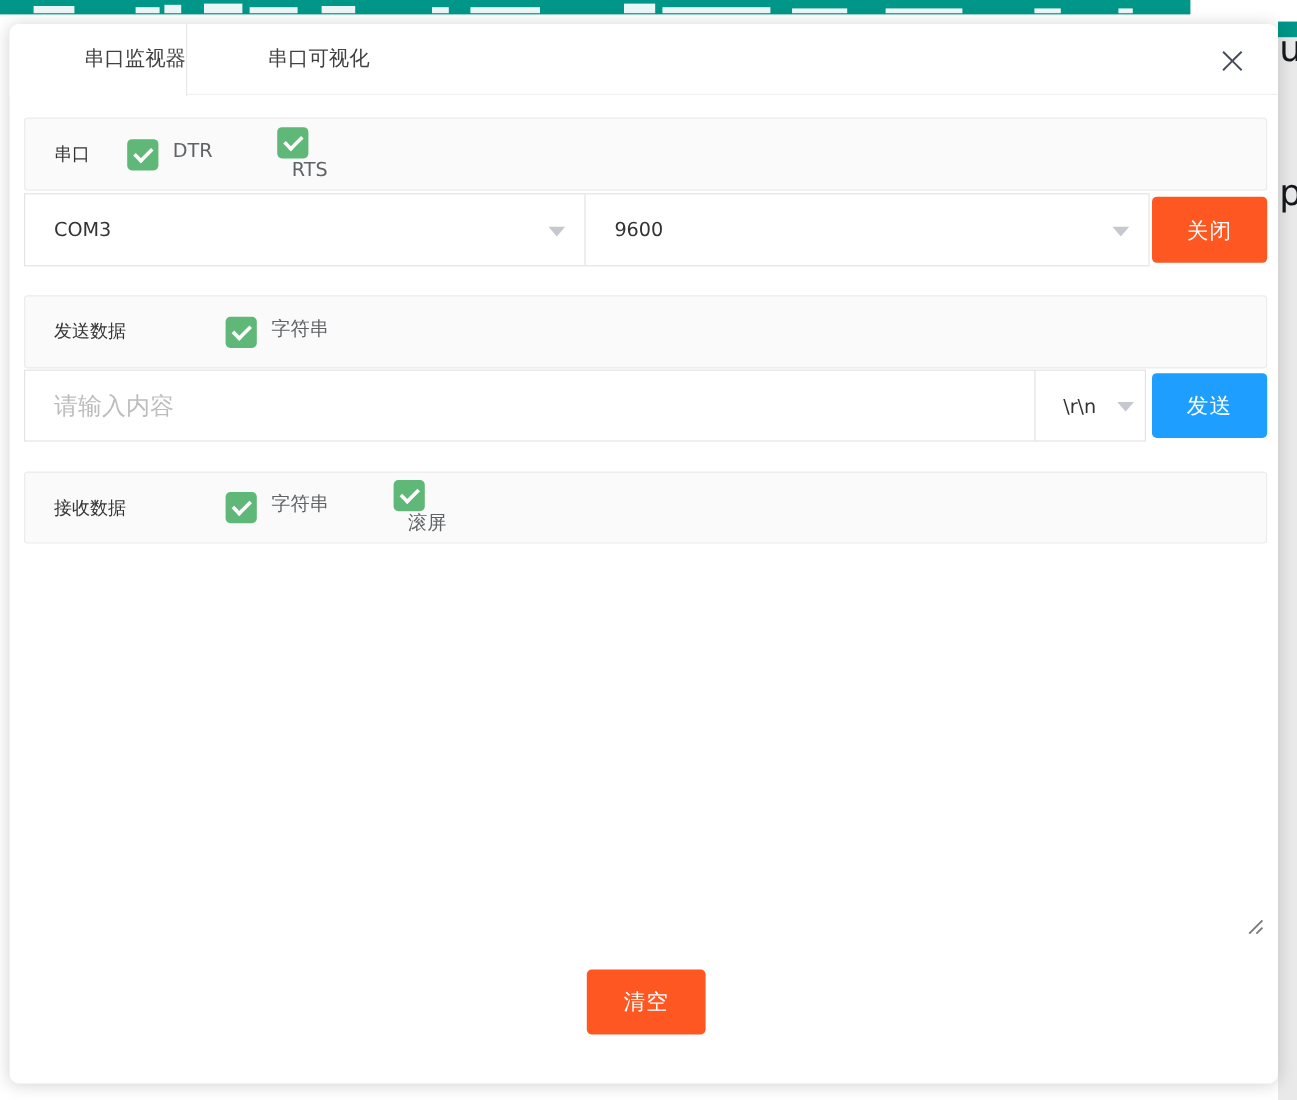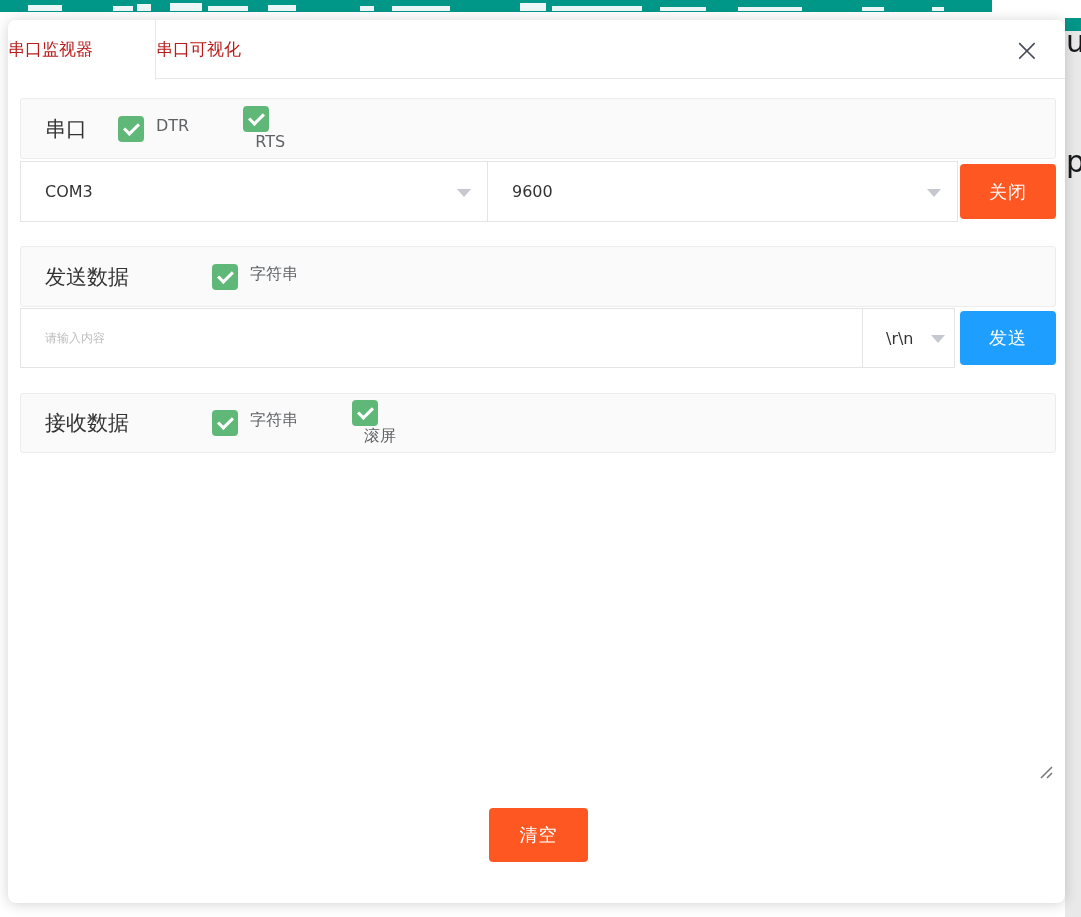--- a/index.html
+++ b/index.html
@@ -17,36 +17,36 @@
   .bg-letter { position:absolute; left:1px; color:#16181c; font-size:30px; }
   .bg-letter.top { top:24px; }
   .bg-letter.bottom { top:144px; }
   
   .dialog {
     position:absolute; left:8px; top:20px; width:1057px; height:883px;
     background:#fff; border-radius:8px; box-shadow:0 1px 14px rgba(0,0,0,.18);
   }
   .tabbar { position:absolute; left:0; top:0; width:100%; height:59px;
     border-bottom:1px solid #e8e8e8; border-radius:8px 8px 0 0; }
-  .tab { position:absolute; top:0; height:59px; line-height:59px; text-align:left;
-    font-size:17px; color:#b91c1c; cursor:pointer; }
+  .tab { position:absolute; top:0; height:59px; line-height:59px; text-align:right;
+    font-size:17px; color:#404040; cursor:pointer; }
   .tab.active { left:0; width:148px; height:60px; background:#fff;
     border-right:1px solid #e8e8e8; border-radius:8px 0 0 0; }
   .tab.inactive { left:148px; width:152px; }
   .close {
     position:absolute; right:18px; top:8px; width:40px; height:44px;
     font-size:32px; font-weight:300; color:#454c58; line-height:44px; text-align:center; cursor:pointer;
   }
   
   .sec { position:absolute; left:12px; width:1036px; background:#fafafa;
     border:1px solid #ececec; border-radius:3px; display:flex; align-items:center; }
   .sec-1 { top:78px;  height:61px; }
   .sec-2 { top:226px; height:61px; }
   .sec-3 { top:373px; height:60px; }
-  .sec-title { font-size:21px; color:#333; margin-left:24px; }
+  .sec-title { font-size:15px; color:#333; margin-left:24px; }
   .cb-group { display:flex; align-items:flex-start; }
   .gap-a { margin-left:31px; } .gap-b { margin-left:40px;padding-left:43px; } .gap-c { margin-left:54px;flex-direction:column; }
   .cb { width:26px; height:26px; border-radius:4px; background:#5FB878; position:relative; cursor:pointer; flex:none; }
   .cb::after { content:""; position:absolute; left:6px; top:7px; width:12px; height:6px;
     border-left:3px solid #fff; border-bottom:3px solid #fff; transform:rotate(-45deg); }
   .cb-label { margin-left:12px; font-size:16px; color:#606266; }
   
   .select { position:absolute; background:#fff; border:1px solid #e4e4e4;
     display:flex; align-items:center; cursor:pointer; }
   .select .val { margin-left:24px; font-size:16px; color:#333; }
@@ -61,21 +61,21 @@
   .btn { position:absolute; border:none; border-radius:4px; color:#fff; font-size:18px;
     display:flex; align-items:center; justify-content:center; cursor:pointer;
     font-family:inherit; letter-spacing:1px; }
   .btn-orange { background:#FF5722; }
   .btn-blue   { background:#1E9FFF; }
   .btn-close { left:952px; top:144px; width:96px; height:55px; }
   .btn-send  { left:952px; top:291px; width:96px; height:54px; }
   .btn-clear { left:481px; top:788px; width:99px; height:54px; }
   
   .text-input { position:absolute; left:12px; top:288px; width:843px; height:60px;
-    border:1px solid #e4e4e4; padding:0 16px 0 24px; font-size:12px; color:#333;
+    border:1px solid #e4e4e4; padding:0 16px 0 24px; font-size:20px; color:#333;
     outline:none; font-family:inherit; background:#fff; }
   .text-input::placeholder { color:#bdbdbd; }
   
   .output { position:absolute; left:12px; top:434px; width:1036px; height:330px;
     border:1px solid #e4e4e4; border-radius:4px; background:#fff;
     padding:13px 24px; font-size:16px; color:#333; line-height:24px; overflow:auto; }
   .mono { font-family:"DejaVu Sans Mono","Liberation Mono",monospace; }
   .resize-handle { position:absolute; left:1030px; top:744px; width:16px; height:16px; cursor:nwse-resize; }
 </style>
 </head>

